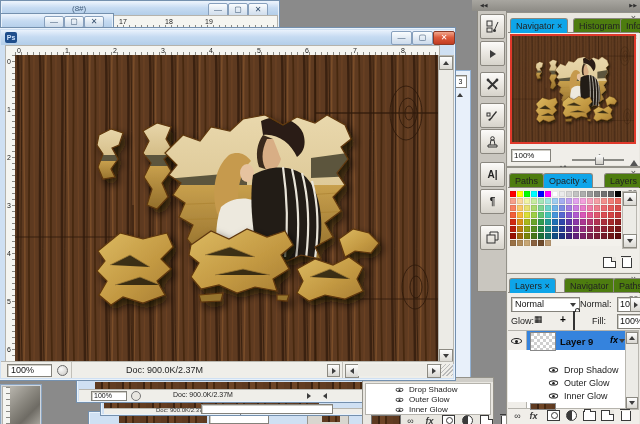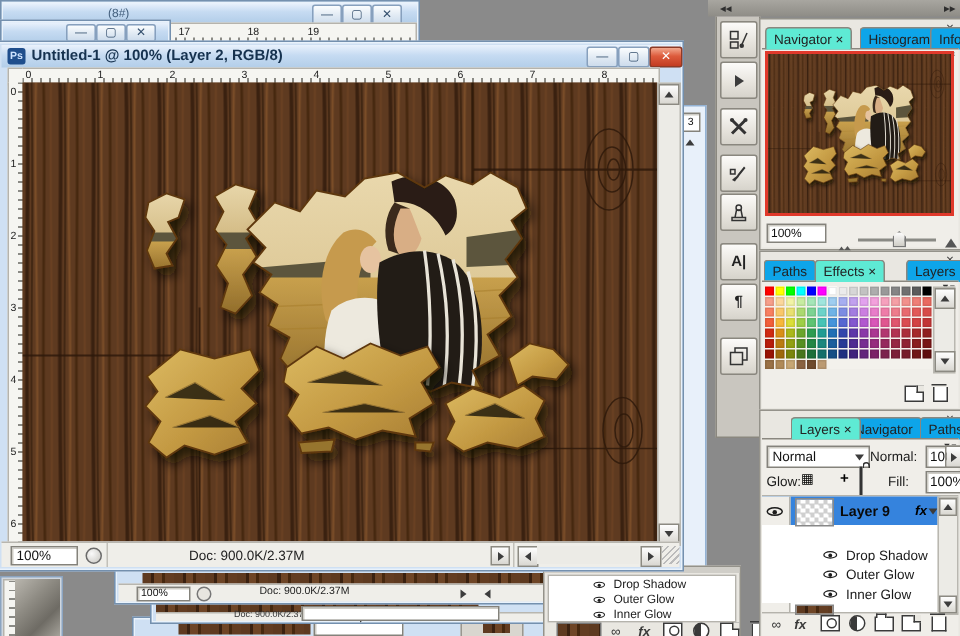--- a/index.html
+++ b/index.html
@@ -28,22 +28,22 @@
   .tri.up{border-left:3px solid transparent;border-right:3px solid transparent;border-bottom:4px solid #3c3c3c}
   .tri.dn{border-left:3px solid transparent;border-right:3px solid transparent;border-top:4px solid #3c3c3c}
   .tri.lf{border-top:3px solid transparent;border-bottom:3px solid transparent;border-right:4px solid #3c3c3c}
   .tri.rt{border-top:3px solid transparent;border-bottom:3px solid transparent;border-left:4px solid #3c3c3c}
   
   .status{background:#efeee9;border-top:1px solid #b8b6af;font-size:9px;color:#222}
   .ebox{background:#fff;border:1px solid #84827b;box-shadow:inset 1px 1px 0 #cfcdc6;font-size:9px;color:#111}
   
   .pgroup{background:#e9e7e1;border:1px solid #94928a}
   .tab{position:absolute;height:14px;font-size:9px;line-height:14px;padding:0 5px;color:#222;
-       background:#0ea5e9;border:1px solid #8a877f;border-bottom:none;border-radius:3px 3px 0 0;white-space:nowrap}
-  .tab.active{background:#5eead4;z-index:2}
+       background:#4d7c0f;border:1px solid #8a877f;border-bottom:none;border-radius:3px 3px 0 0;white-space:nowrap}
+  .tab.active{background:#0ea5e9;z-index:2}
   .pmin{position:absolute;font-size:9px;color:#444;line-height:8px}
   .flyout{position:absolute;font-size:6px;color:#333;letter-spacing:0;line-height:5px;text-align:center}
   
   .dockbtn{position:absolute;left:2px;width:23px;height:23px;background:linear-gradient(#fcfbf9,#e6e3dc 60%,#d6d3cb);
            border:1px solid #8a877f;border-radius:2px;display:flex;align-items:center;justify-content:center;
            font-size:11px;color:#222}
   
   .eye{position:relative;display:inline-block;width:11px;height:9px}
   .eye::before{content:"";position:absolute;left:0;top:2px;width:9px;height:4px;border:1px solid #1d1d1d;border-radius:50%}
   .eye::after{content:"";position:absolute;left:3.5px;top:3.5px;width:3px;height:3px;background:#1d1d1d;border-radius:50%}
@@ -284,21 +284,20 @@
         </span>
       <span class="mini" style="position:static">
           <span class="icn-trash"></span>
         </span>
     </div>
   </div>
 
   <div class="abs win" style="left:-2px;top:27px;width:456px;height:352px">
     <div class="abs tbar" style="left:2px;right:2px;top:2px;height:15px">
       <span class="abs" style="left:4px;top:2px;width:12px;height:11px;background:#1f4e8c;color:#cfe4ff;font-size:7px;font-weight:bold;text-align:center;line-height:11px;border-radius:2px">Ps</span>
-      <span class="abs" style="left:20px;top:2px;font-size:10px;font-weight:bold;color:#16324f;white-space:nowrap">Untitled-1 @ 100% (Layer 2, RGB/8)</span>
       <span class="wbtn" style="left:390px;top:1px;width:19px">—</span>
       <span class="wbtn" style="left:411px;top:1px;width:19px">▢</span>
       <span class="wbtn close" style="left:432px;top:1px;width:20px">✕</span>
     </div>
 
     <div class="abs ruler" style="left:6px;top:17px;width:10px;height:10px"></div>
 
     <div class="abs ruler rh" style="left:16px;top:17px;width:424px;height:10px;border-left:none">
         <span class="rnum" style="left: 2px; top: 1px;">0</span>
         <span class="rnum" style="left: 50px; top: 1px;">1</span>
@@ -433,21 +432,21 @@
         <span class="tri up" style="border-bottom-color:#555;border-left-width:4px;border-right-width:4px;border-bottom-width:6px"></span><span class="tri up" style="border-bottom-color:#555;border-left-width:5px;border-right-width:5px;border-bottom-width:8px;margin-left:-3px"></span>
       </span>
     </div>
   </div>
 
   <div class="abs pgroup" style="left:506px;top:167px;width:133px;height:105px">
     <span class="pmin" style="right:14px;top:1px">–</span>
     <span class="pmin" style="right:4px;top:1px">×</span>
     <div class="tab" style="left:2px;top:5px">Paths</div>
     <div class="tab active" style="left:36px;top:5px">
-      <span>Effects</span> <span>×</span>
+      <span>Opacity</span> <span>×</span>
     </div>
     <div class="tab" style="left:97px;top:5px">Layers</div>
     <div class="abs" style="left:1px;right:1px;top:19px;bottom:1px;background:#f0eee9;border-top:1px solid #8a877f">
       <span class="flyout" style="right:2px;top:2px;width:10px">▼≡</span>
       <div class="abs swgrid" style="left:2px;top:3px">
           <div style="background: rgb(255, 0, 0);"></div>
           <div style="background: rgb(255, 255, 0);"></div>
           <div style="background: rgb(0, 255, 0);"></div>
           <div style="background: rgb(0, 255, 255);"></div>
           <div style="background: rgb(0, 0, 255);"></div>
@@ -578,21 +577,21 @@
         </span>
       <span class="mini" style="right:5px;bottom:3px">
           <span class="icn-trash"></span>
         </span>
     </div>
   </div>
 
   <div class="abs pgroup" style="left:506px;top:273px;width:133px;height:151px">
     <span class="pmin" style="right:14px;top:1px">–</span>
     <span class="pmin" style="right:4px;top:1px">×</span>
-    <div class="tab active" style="left:20px;top:4px">
+    <div class="tab active" style="left:2px;top:4px">
       <span>Layers</span> <span>×</span>
     </div>
     <div class="tab" style="left:57px;top:4px">Navigator</div>
     <div class="tab" style="left:106px;top:4px">Paths</div>
     <div class="abs" style="left:1px;right:1px;top:18px;bottom:1px;background:#f0eee9;border-top:1px solid #8a877f">
       <span class="flyout" style="right:1px;top:3px;width:10px">▼≡</span>
 
       <div class="abs ebox" style="left:3px;top:4px;width:64px;height:13px;line-height:13px;padding-left:3px">
         <span>Normal</span>
         <span class="tri dn" style="position:absolute;right:3px;top:5px"></span>

